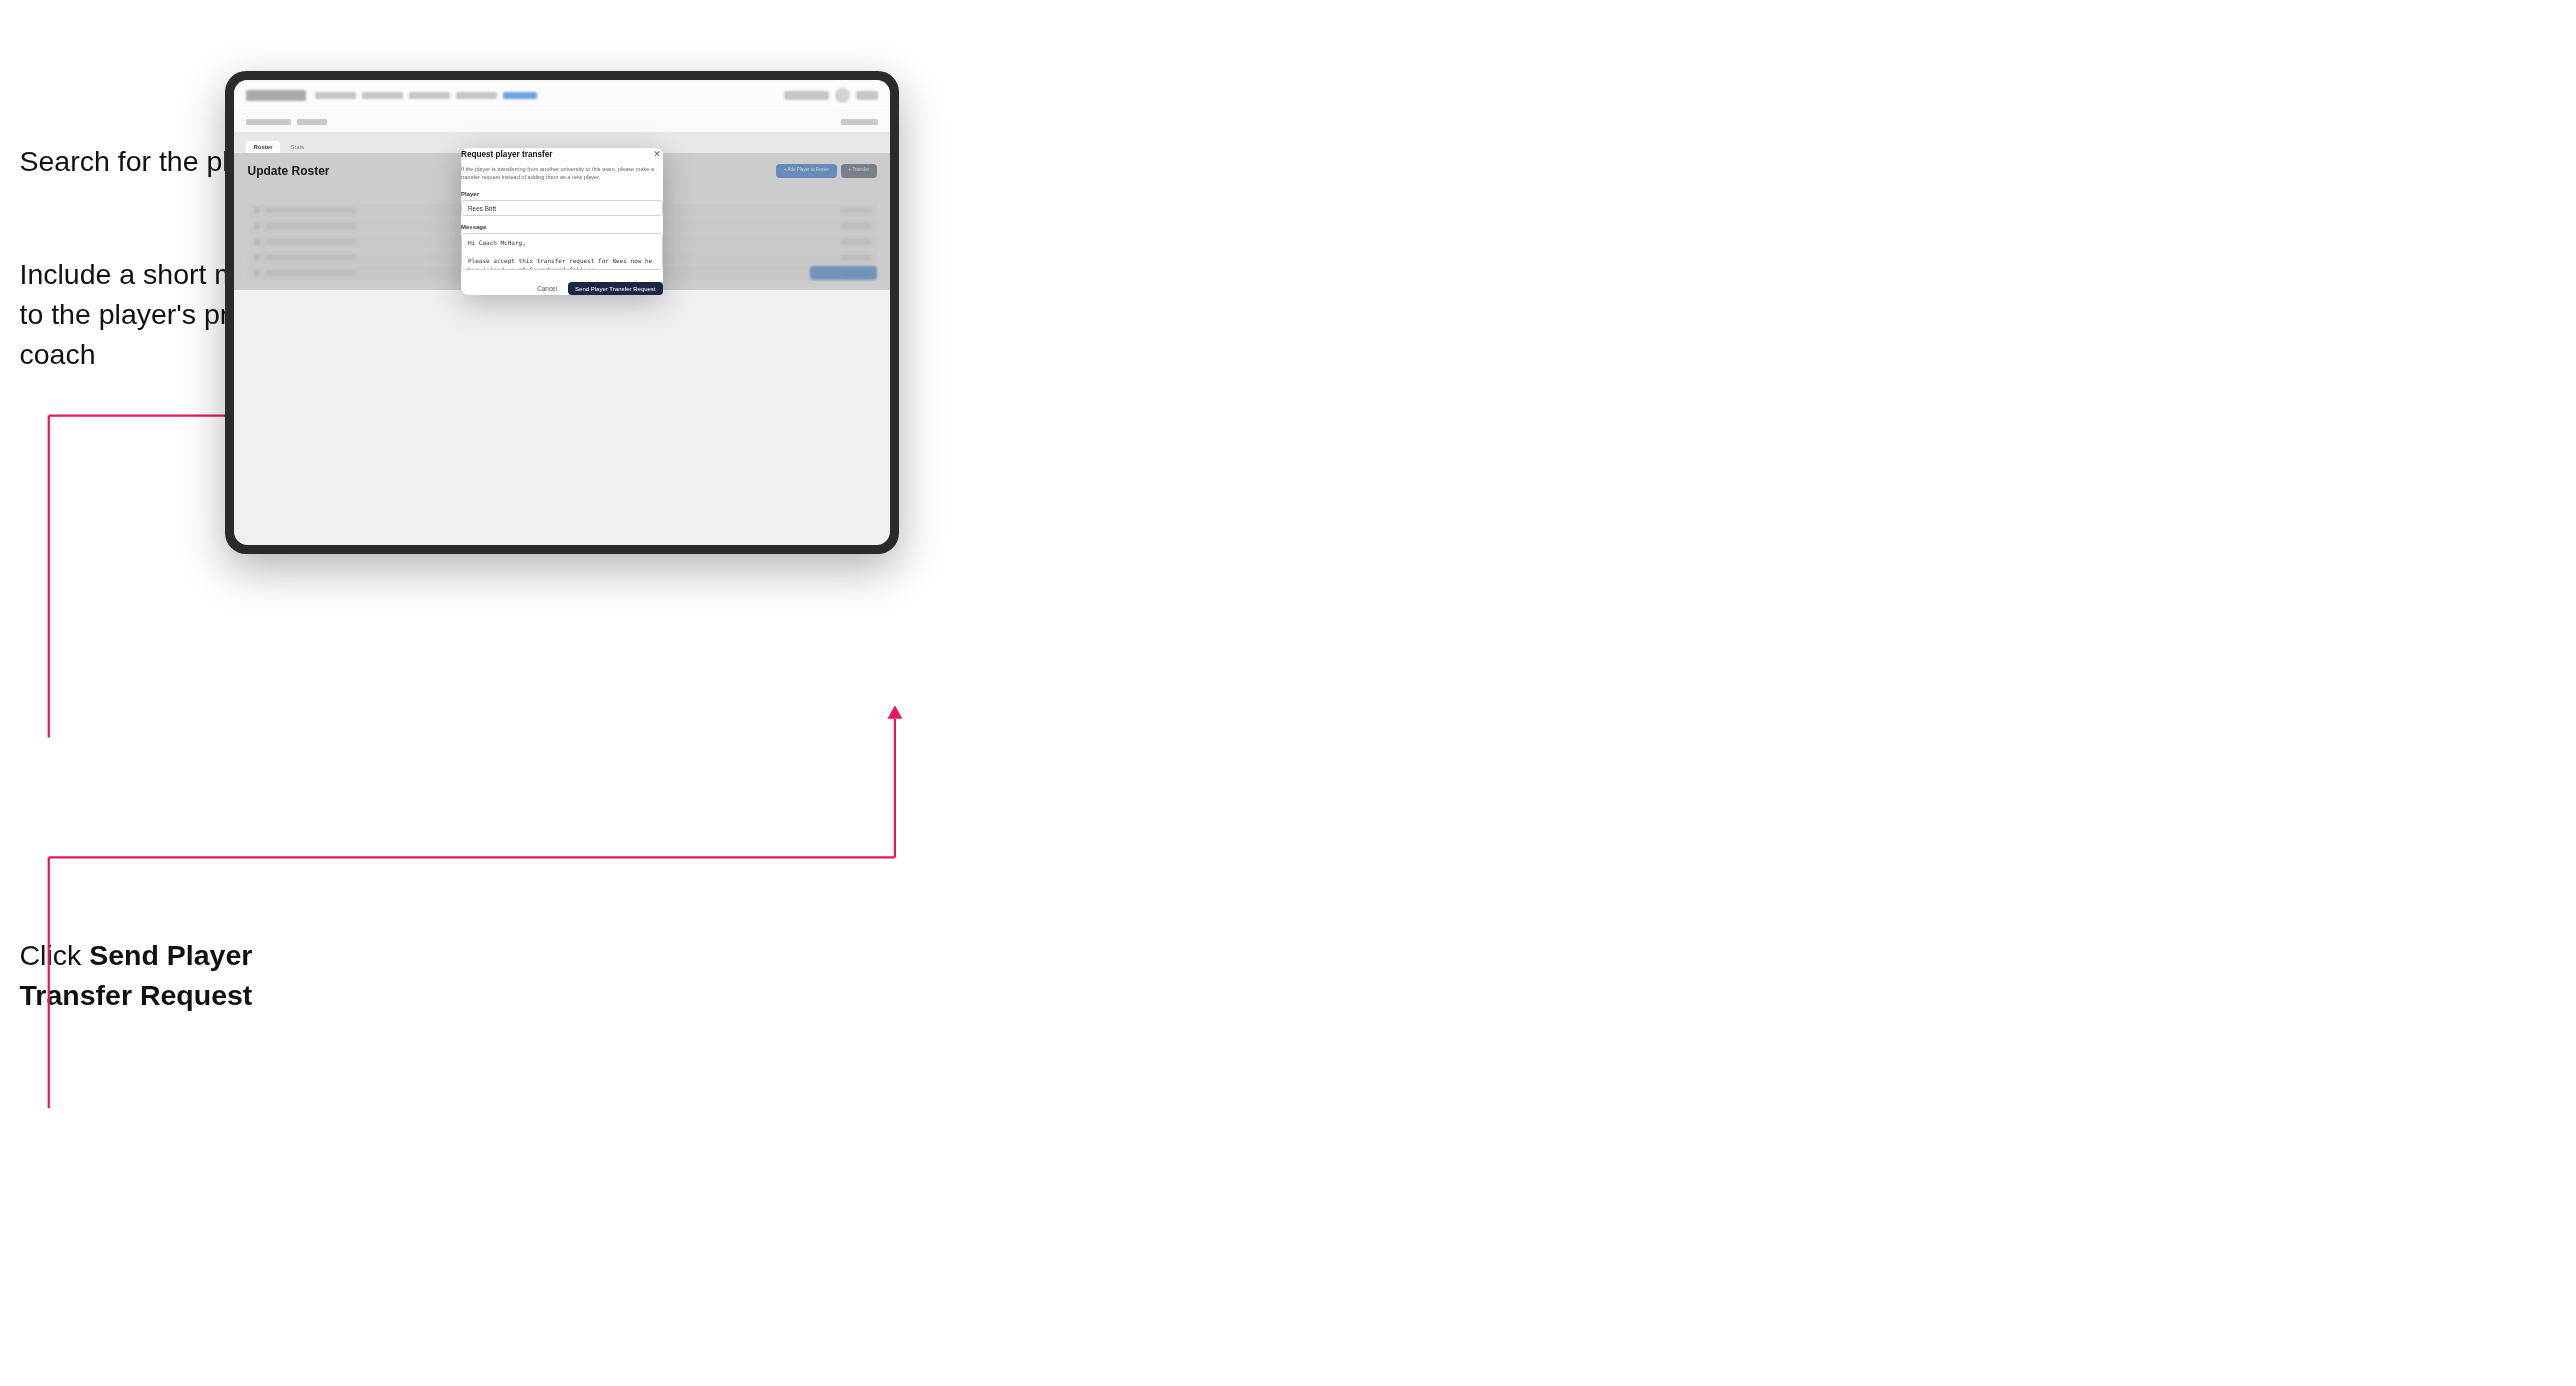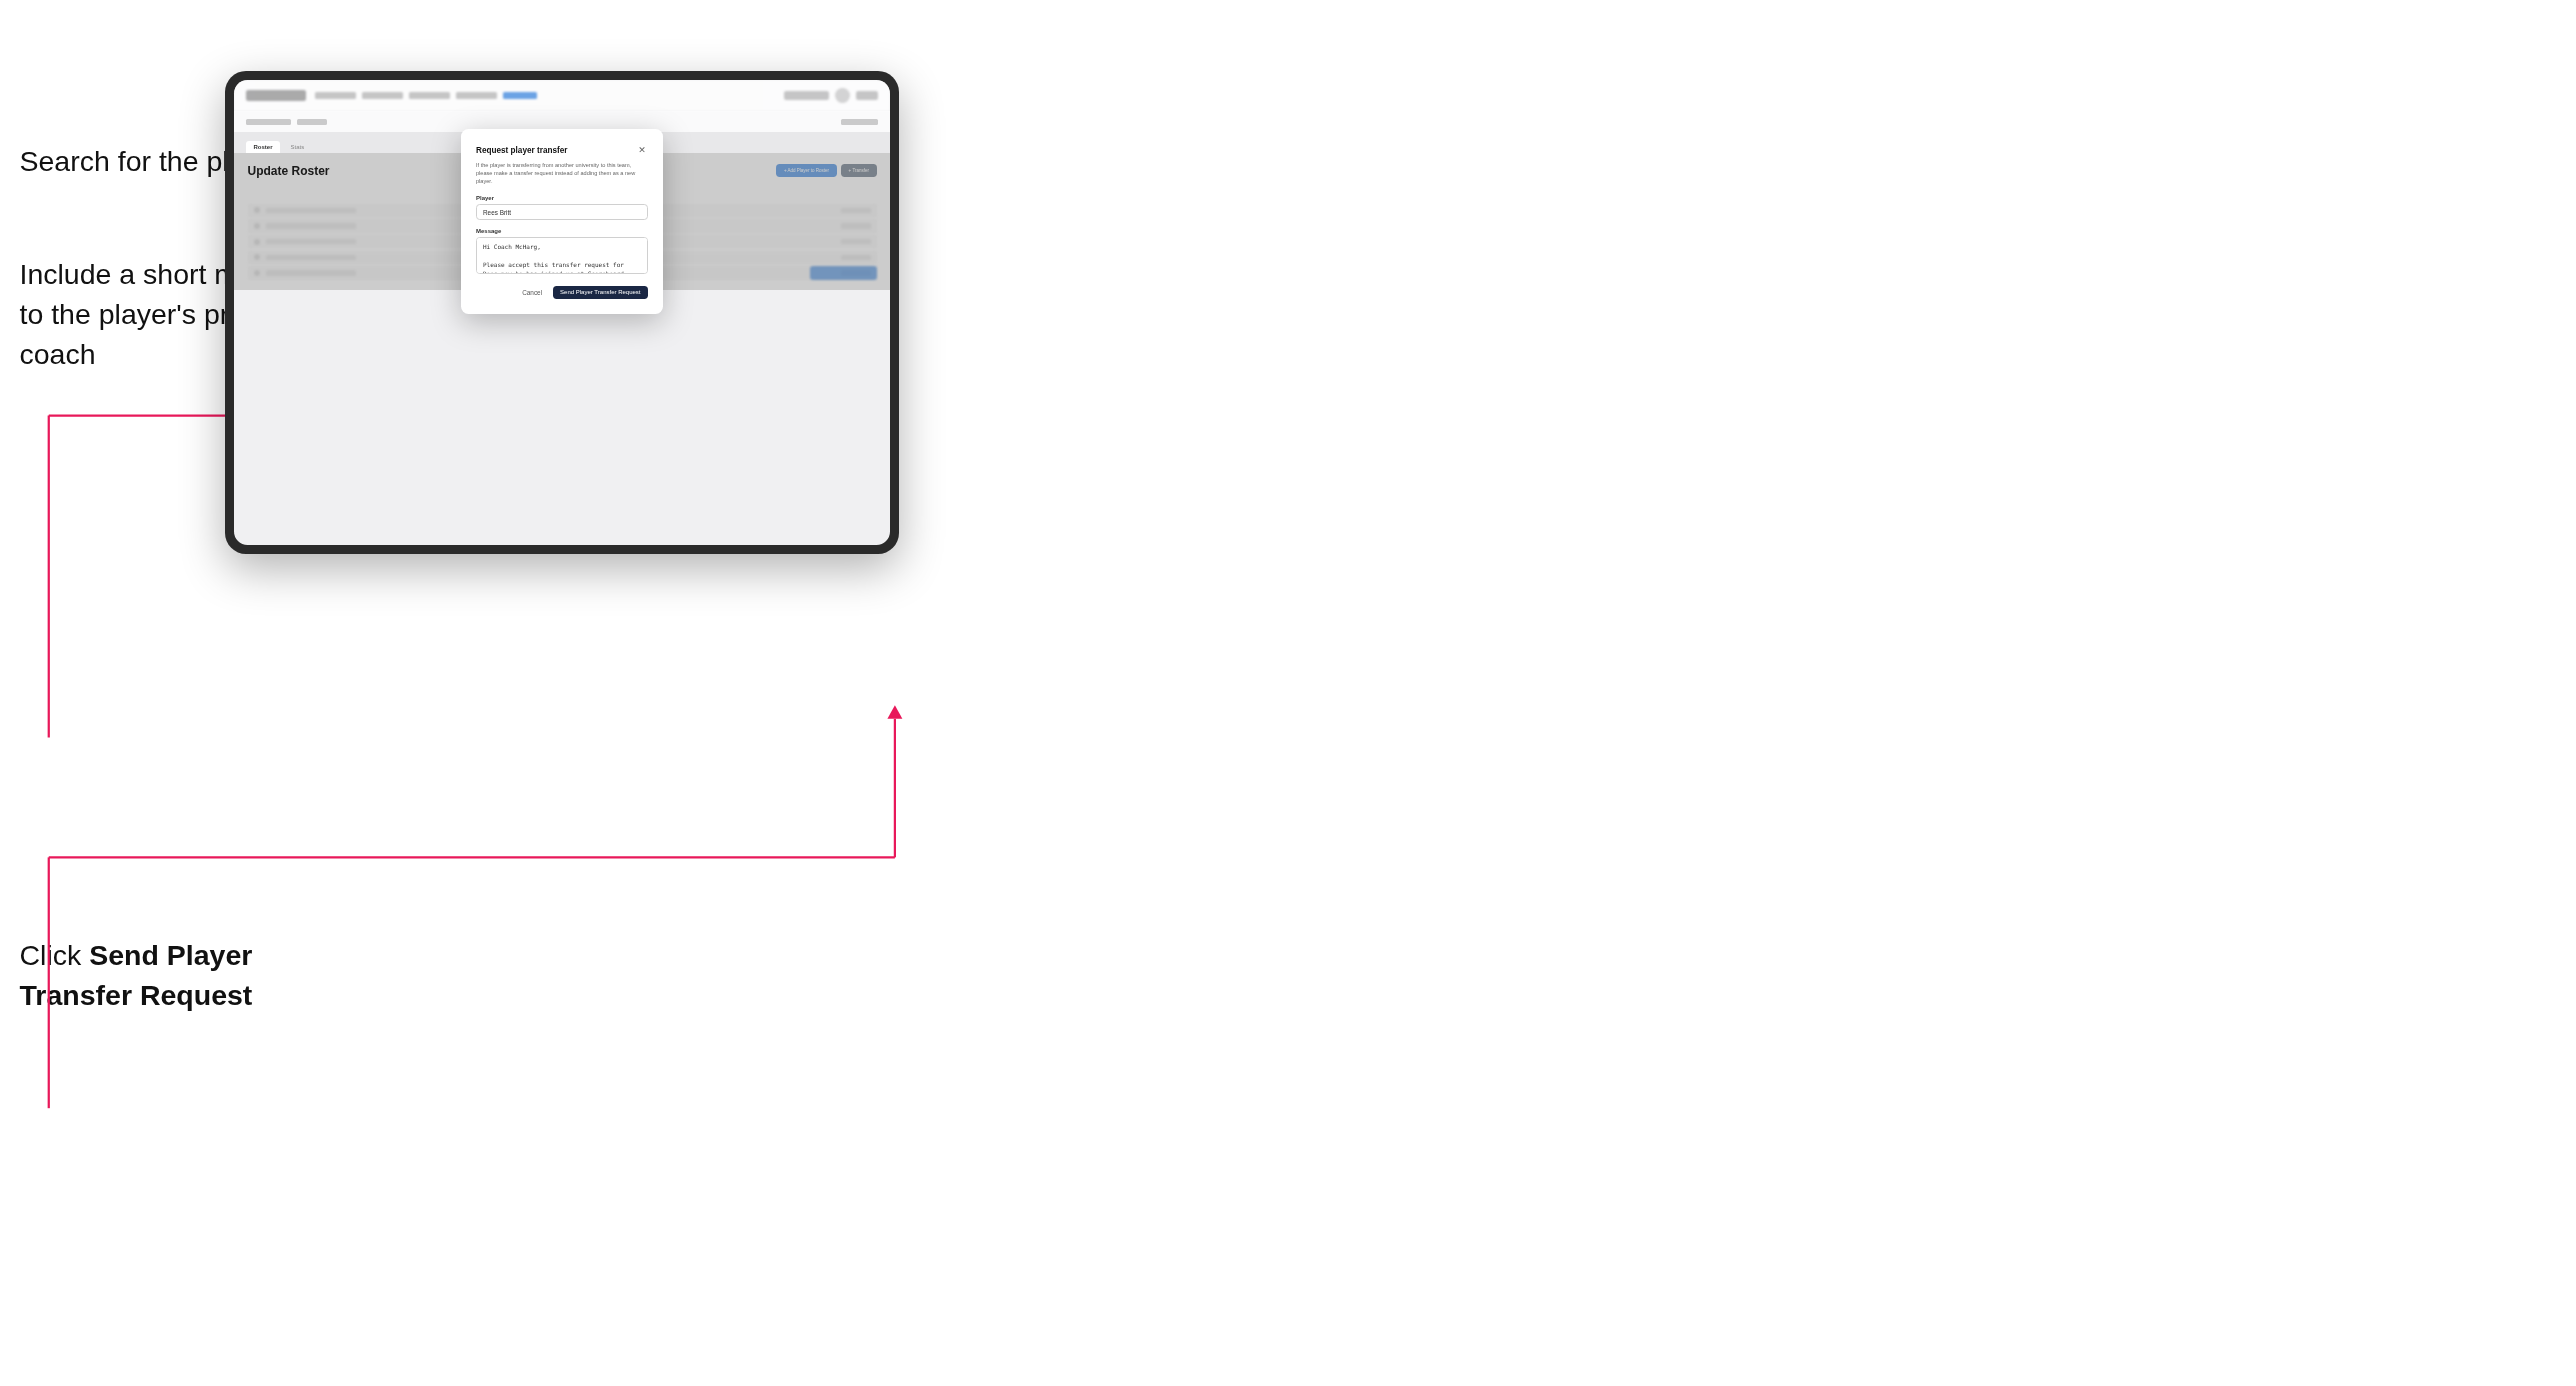--- a/index.html
+++ b/index.html
@@ -172,21 +172,20 @@
     
     .main-content {
       background: #fff;
       flex: 1;
       padding: 10.5px 13.5px;
       position: relative;
     }
 
     .page-title-row {
       display: flex;
-      align-items: center;
       justify-content: space-between;
       margin-bottom: 26px;
     }
 
     .page-title-text {
       font-size: 12px;
       font-weight: 700;
       color: #222;
       filter: blur(0.4px);
     }
@@ -267,21 +266,20 @@
       bottom: 0;
       background: rgba(0,0,0,0.2);
       display: flex;
       align-items: center;
       justify-content: center;
     }
 
     .modal {
       background: #fff;
       border-radius: 7.5px;
-      padding: 15px;
       width: 202px;
       box-shadow: 0 7.5px 30px rgba(0,0,0,0.25);
       position: relative;
     }
 
     .modal-header {
       display: flex;
       justify-content: space-between;
       align-items: center;
       margin-bottom: 6px;

